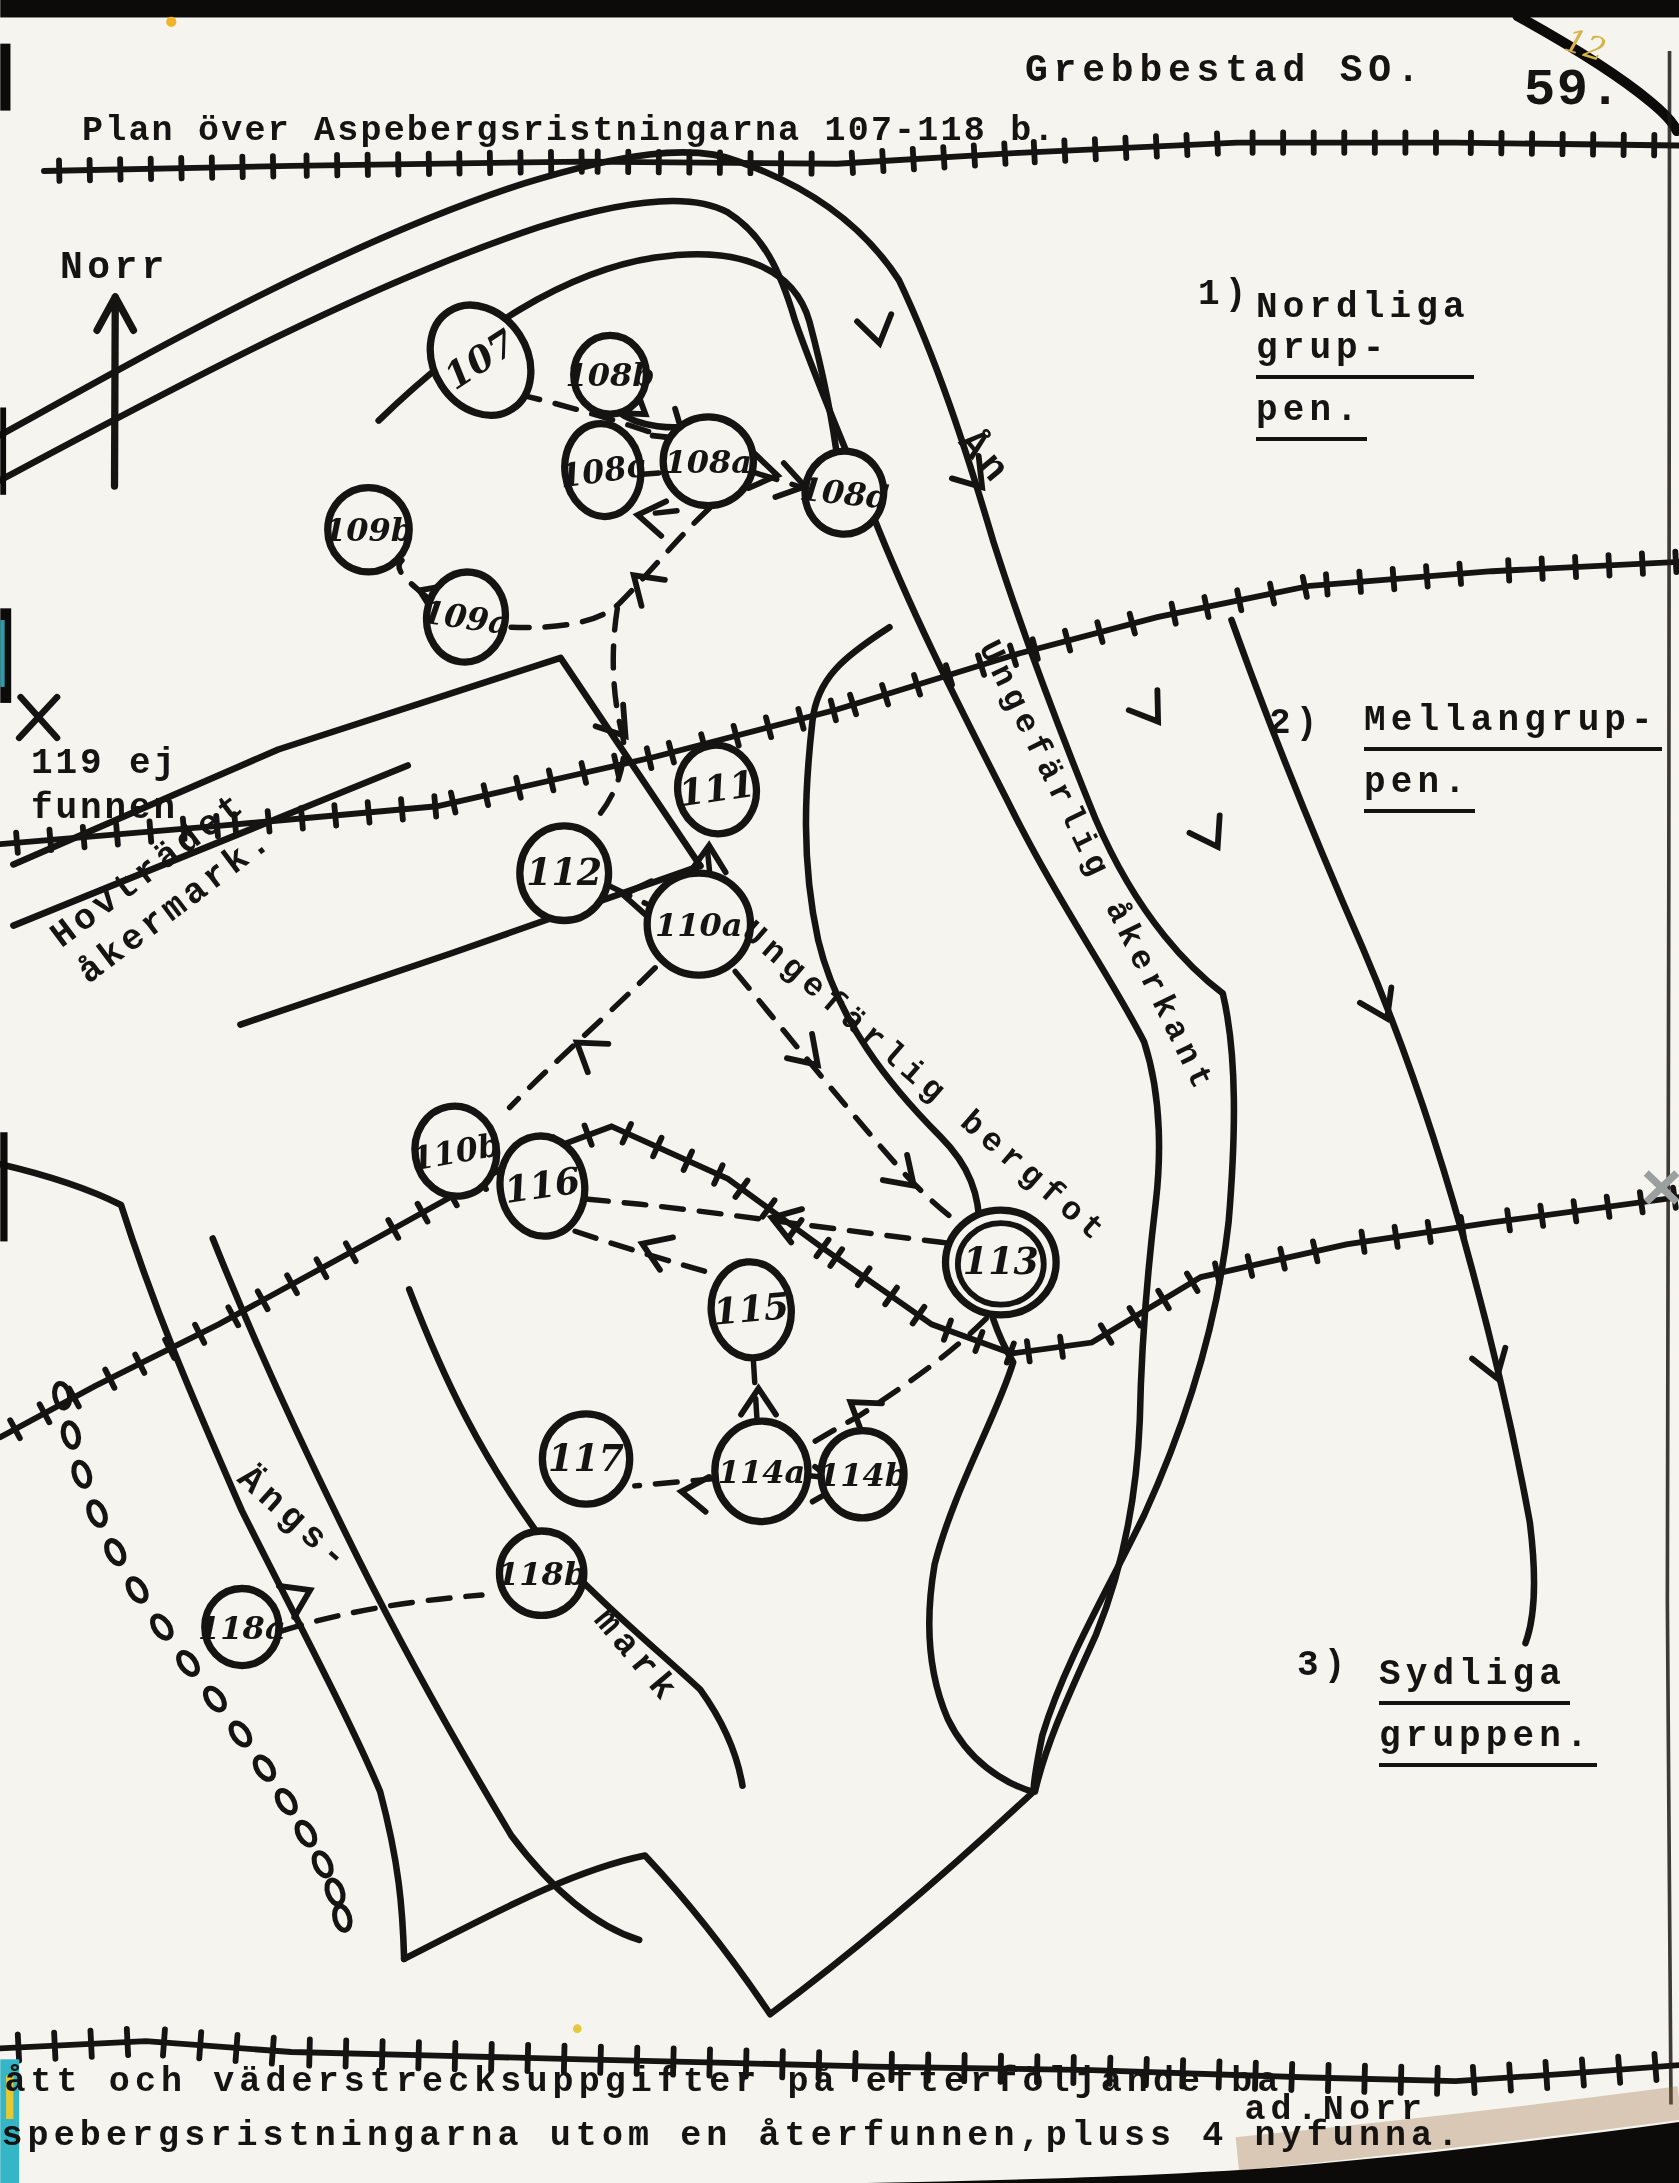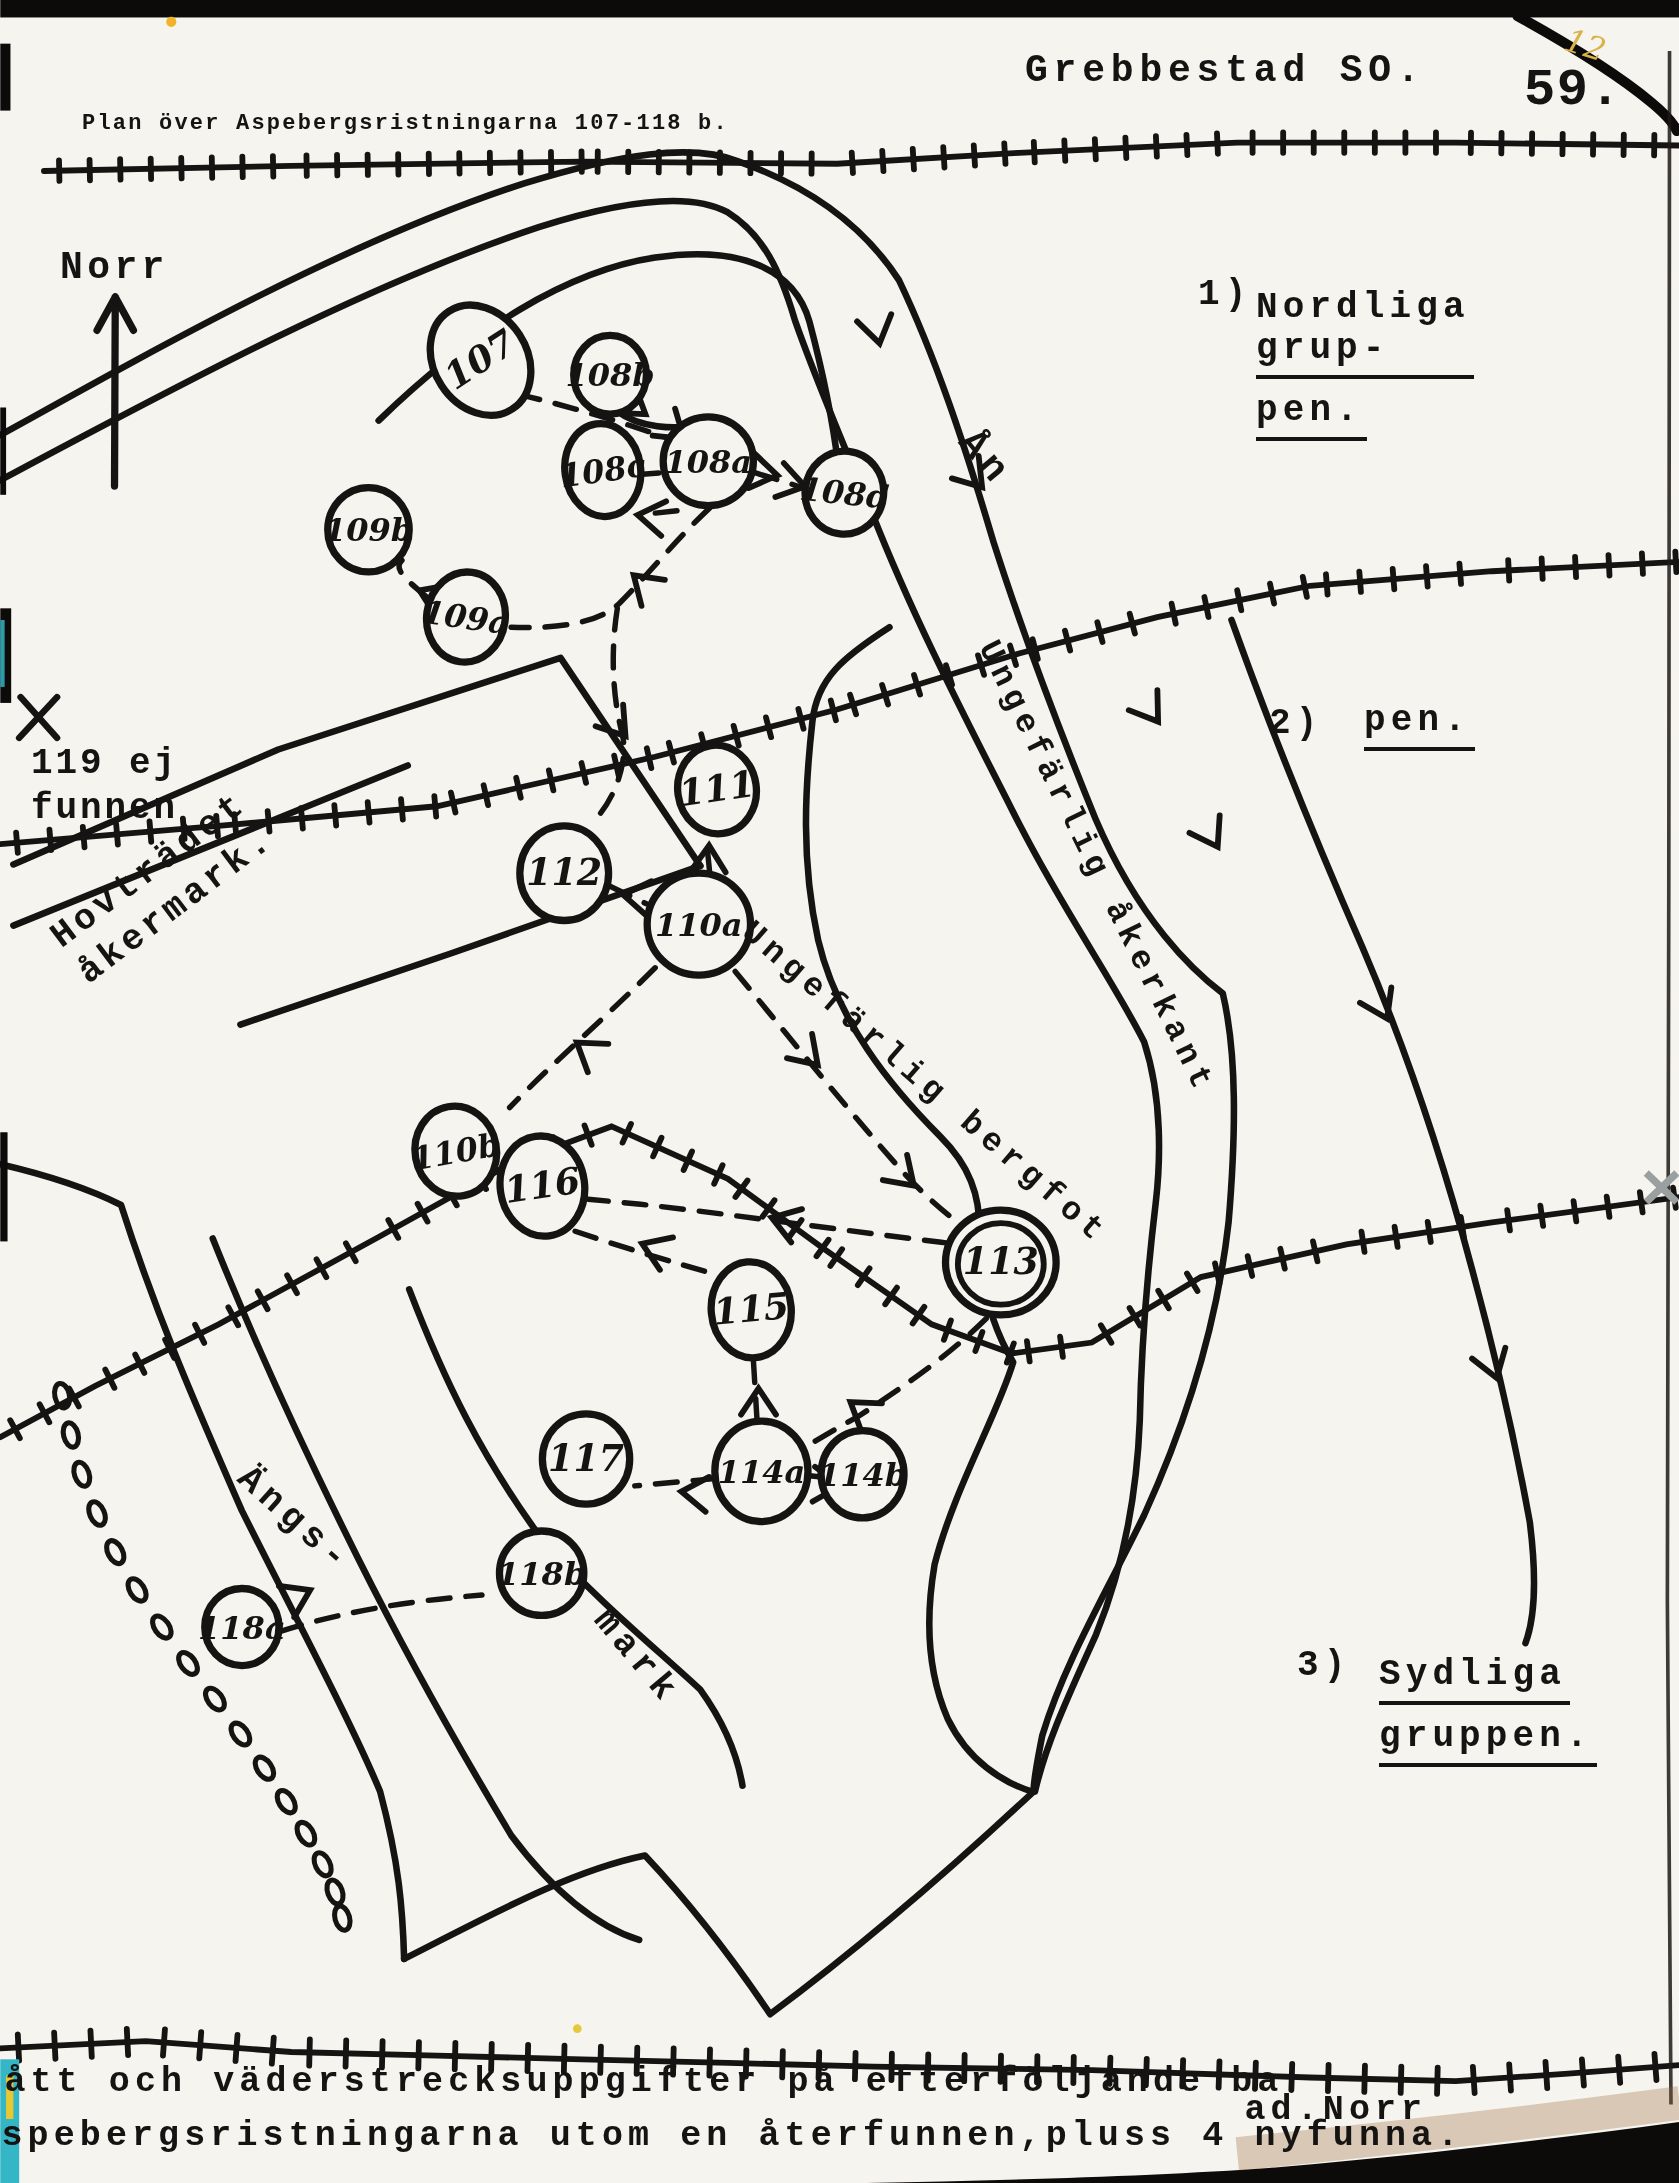--- a/index.html
+++ b/index.html
@@ -1,20 +1,20 @@
 <!DOCTYPE html>
 <html style="font-size:11.6px"><head>
 <meta charset="utf-8">
 <style>
   html,body{margin:0;padding:0;background:#888;}
   .page{position:relative;width:1680px;height:2183px;background:#f6f4ee;overflow:hidden;
         font-family:"Liberation Mono", monospace;color:#161412;}
   svg.map{position:absolute;left:0;top:0;}
   .txt{position:absolute;white-space:pre;font-weight:bold;color:#161412;}
-  .title{font-size:22px;letter-spacing:2.2px;}
+  .title{font-size:35px;letter-spacing:2.2px;}
   .sheet{font-size:38px;letter-spacing:5.8px;}
   .pageno{font-size:52px;letter-spacing:1.5px;}
   .norr{font-size:38px;letter-spacing:4.4px;}
   .legend{position:absolute;font-weight:bold;font-size:36px;letter-spacing:5.1px;}
   .legend .idx{position:absolute;left:0;top:2.9px;}
   .legend .lines{position:absolute;}
   .legend .ln{display:table;border-bottom:4.4px solid #161412;padding:0 4.4px 5.8px 0;margin-bottom:11.6px;}
   .small2{font-size:36px;letter-spacing:2.9px;line-height:45px;}
   .rot{transform-origin:left top;}
   .maplab{font-size:33px;letter-spacing:6.5px;font-weight:bold;}
@@ -466,20 +466,21 @@
 <div class="legend" style="left:1198px;top:271px;">
   <span class="idx">1)</span>
   <div class="lines" style="left:51px;top:16px;margin-left:7px;">
     <span class="ln">Nordliga grup-</span>
     <span class="ln">pen.</span>
   </div>
 </div>
 <div class="legend" style="left:1269px;top:700px;">
   <span class="idx">2)</span>
   <div class="lines" style="left:95px;top:0;">
+    <span class="ln">Mellangrup-</span>
     <span class="ln">pen.</span>
   </div>
 </div>
 <div class="legend" style="left:1297px;top:1642px;">
   <span class="idx">3)</span>
   <div class="lines" style="left:82px;top:0;margin-top:12px;">
     <span class="ln">Sydliga</span>
     <span class="ln">gruppen.</span>
   </div>
 </div>

